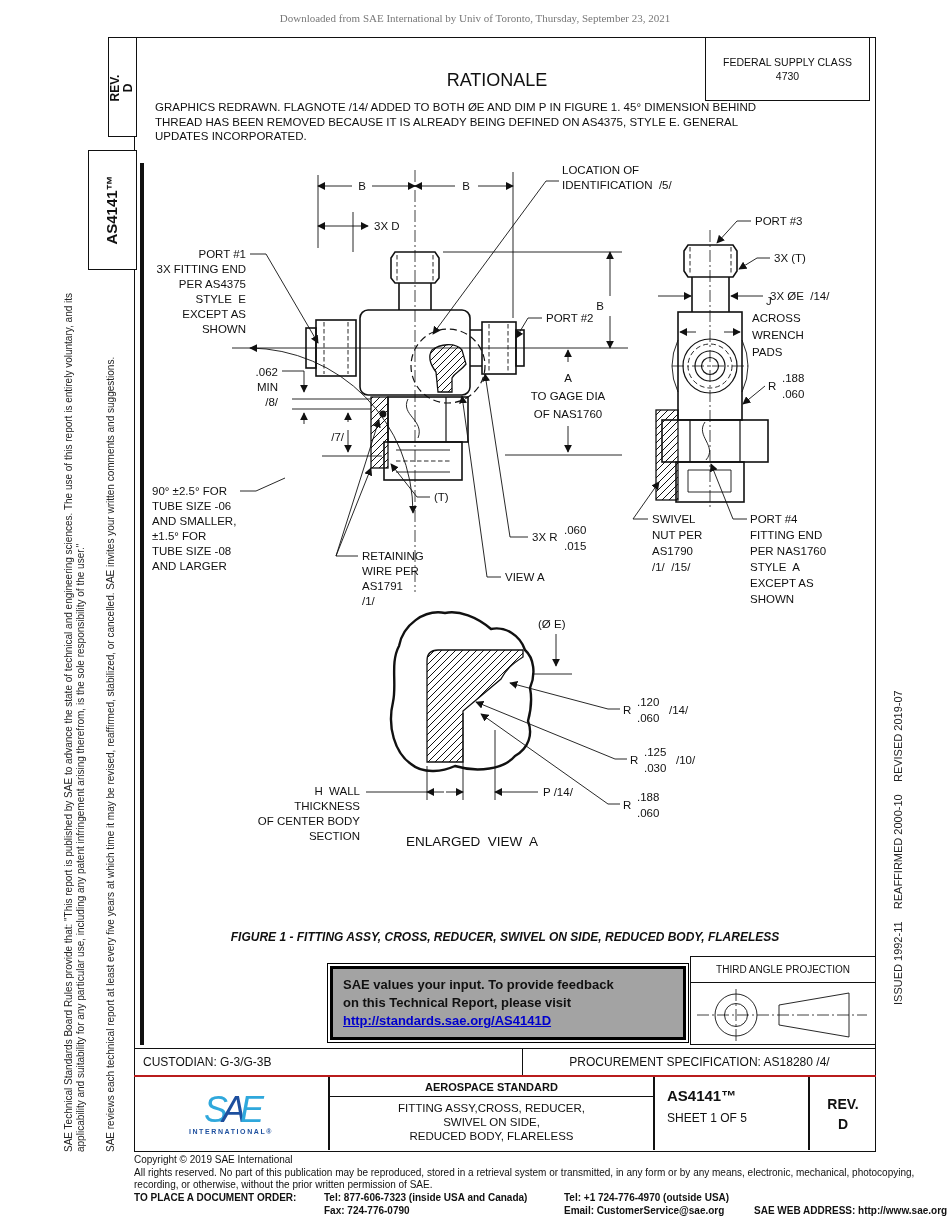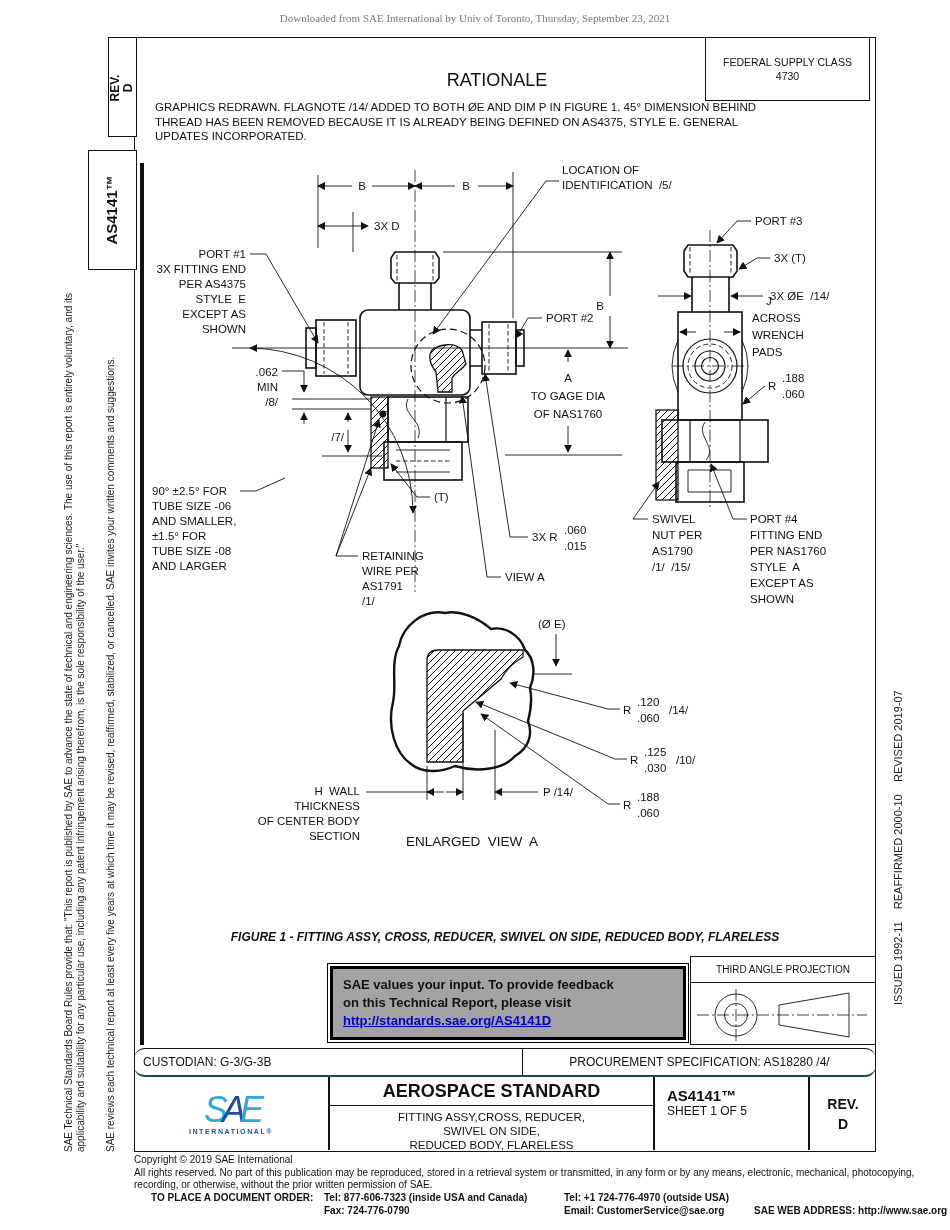--- a/index.html
+++ b/index.html
@@ -23,34 +23,34 @@
   .rationale-title{left:126px;top:70px;width:742px;text-align:center;font-size:18px;}
   .rationale{left:155px;top:100px;width:690px;font-size:11.5px;line-height:14.5px;}
   .caption{left:134px;top:930px;width:742px;text-align:center;font-weight:bold;font-style:italic;font-size:12px;}
   .feedback{left:330px;top:966px;width:330px;border:3px solid #000;outline:1.5px solid #000;outline-offset:2px;
             padding:7px 10px;font-size:13px;font-weight:bold;line-height:18px;background:#a3a3a3;}
   .feedback .link{color:#0000cc;text-decoration:underline;cursor:pointer;}
   .proj{left:690px;top:956px;width:186px;height:89px;border:1.6px solid #111;box-sizing:border-box;}
   .proj-h{height:26px;border-bottom:1.6px solid #111;display:flex;align-items:center;justify-content:center;
           font-size:10px;box-sizing:border-box;}
   .cust-row{left:134px;top:1048px;width:742px;height:29px;display:flex;border-top:1.6px solid #111;
-            border-bottom:2px solid #14532d;box-sizing:border-box;font-size:12px;border-radius:11px;}
+            border-bottom:2px solid #b91c1c;box-sizing:border-box;font-size:12px;}
   .cust-l{width:389px;border-right:1.6px solid #111;display:flex;align-items:center;padding-left:9px;box-sizing:border-box;}
   .cust-r{flex:1;display:flex;align-items:center;justify-content:center;}
   .title-row{left:134px;top:1077px;width:742px;height:73px;display:flex;box-sizing:border-box;}
   .cell{border-right:2px solid #111;box-sizing:border-box;}
   .logo-cell{width:196px;display:flex;flex-direction:column;align-items:center;justify-content:center;}
   .sae-word{font-weight:normal;font-style:italic;font-size:36px;letter-spacing:-6px;line-height:34px;}
   .sae-sub{font-size:7px;font-weight:bold;letter-spacing:1.6px;color:#1d4f9e;margin-top:1px;}
   .title-cell{width:325px;text-align:center;}
-  .doc-type{font-weight:bold;font-size:18px;padding:4px 0 3px;border-bottom:1.6px solid #111;}
+  .doc-type{font-weight:bold;font-size:11px;padding:4px 0 3px;border-bottom:1.6px solid #111;}
   .title-lines{font-size:11.5px;line-height:14px;padding-top:4px;}
   .num-cell{width:155px;padding:10px 0 0 12px;}
   .doc-num{font-weight:bold;font-size:15px;}
-  .sheet{font-size:12px;}
+  .sheet{font-size:12px;margin-top:7px;}
   .rev-cell{flex:1;border-right:none;display:flex;flex-direction:column;align-items:center;justify-content:center;
             font-weight:bold;font-size:14px;line-height:20px;}
   .footer{left:134px;top:1154px;width:812px;font-size:10px;line-height:12.5px;}
   .foot-row{position:relative;height:13px;}
   .foot-row span{position:absolute;font-weight:bold;white-space:nowrap;}
   svg text{font-family:"Liberation Sans",sans-serif;font-size:11.5px;fill:#111;white-space:pre;}
   svg .big{font-size:13.5px;}
   .ln{stroke:#111;stroke-width:1.6;fill:none;}
   .thin{stroke:#111;stroke-width:0.9;fill:none;}
   .med{stroke:#111;stroke-width:1.2;fill:none;}
@@ -375,21 +375,21 @@
     <div>REV.</div>
     <div>D</div>
   </div>
 </div>
 
 <div class="abs footer">
   <div>Copyright © 2019 SAE International</div>
   <div>All rights reserved. No part of this publication may be reproduced, stored in a retrieval system or transmitted, in any form or by any means, electronic, mechanical, photocopying,</div>
   <div>recording, or otherwise, without the prior written permission of SAE.</div>
   <div class="foot-row">
-    <span style="left:17px">TO PLACE A DOCUMENT ORDER:</span>
+    <span style="left:0">TO PLACE A DOCUMENT ORDER:</span>
     <span style="left:190px">Tel:        877-606-7323 (inside USA and Canada)</span>
     <span style="left:430px">Tel:  +1 724-776-4970 (outside USA)</span>
   </div>
   <div class="foot-row">
     <span style="left:190px">Fax:        724-776-0790</span>
     <span style="left:430px">Email: CustomerService@sae.org</span>
     <span style="left:620px">SAE WEB ADDRESS: http://www.sae.org</span>
   </div>
 </div>
 

